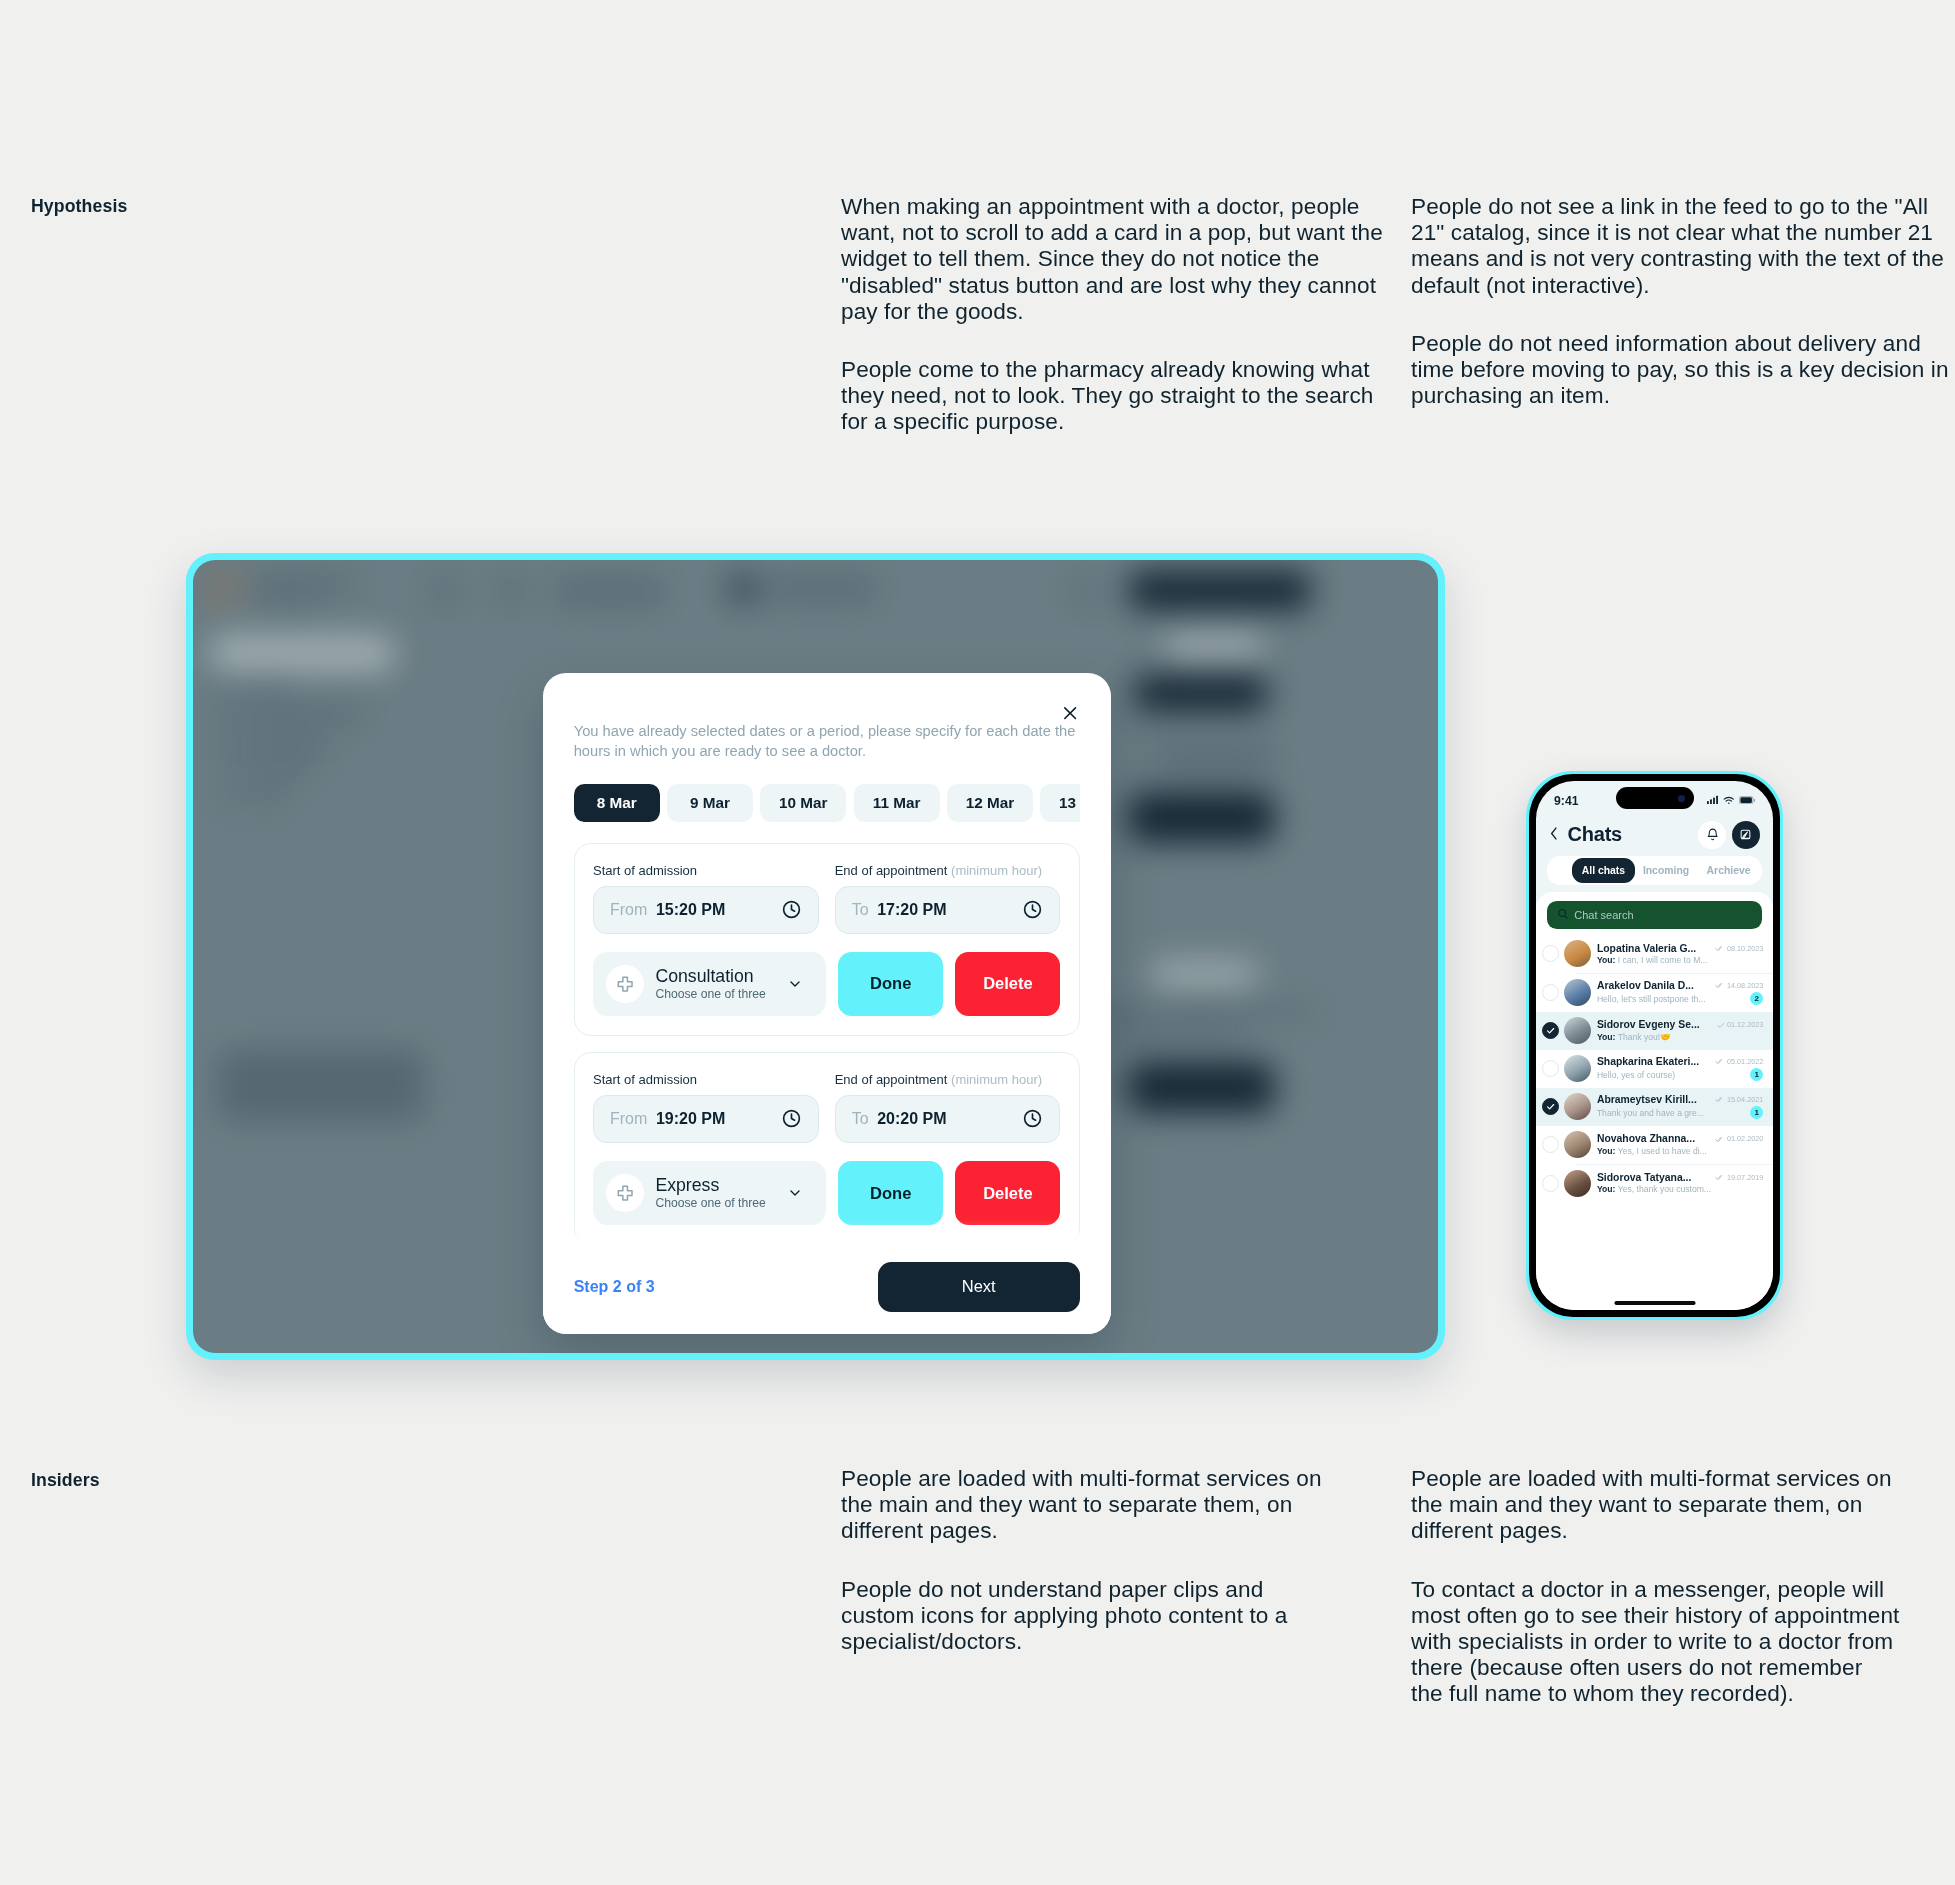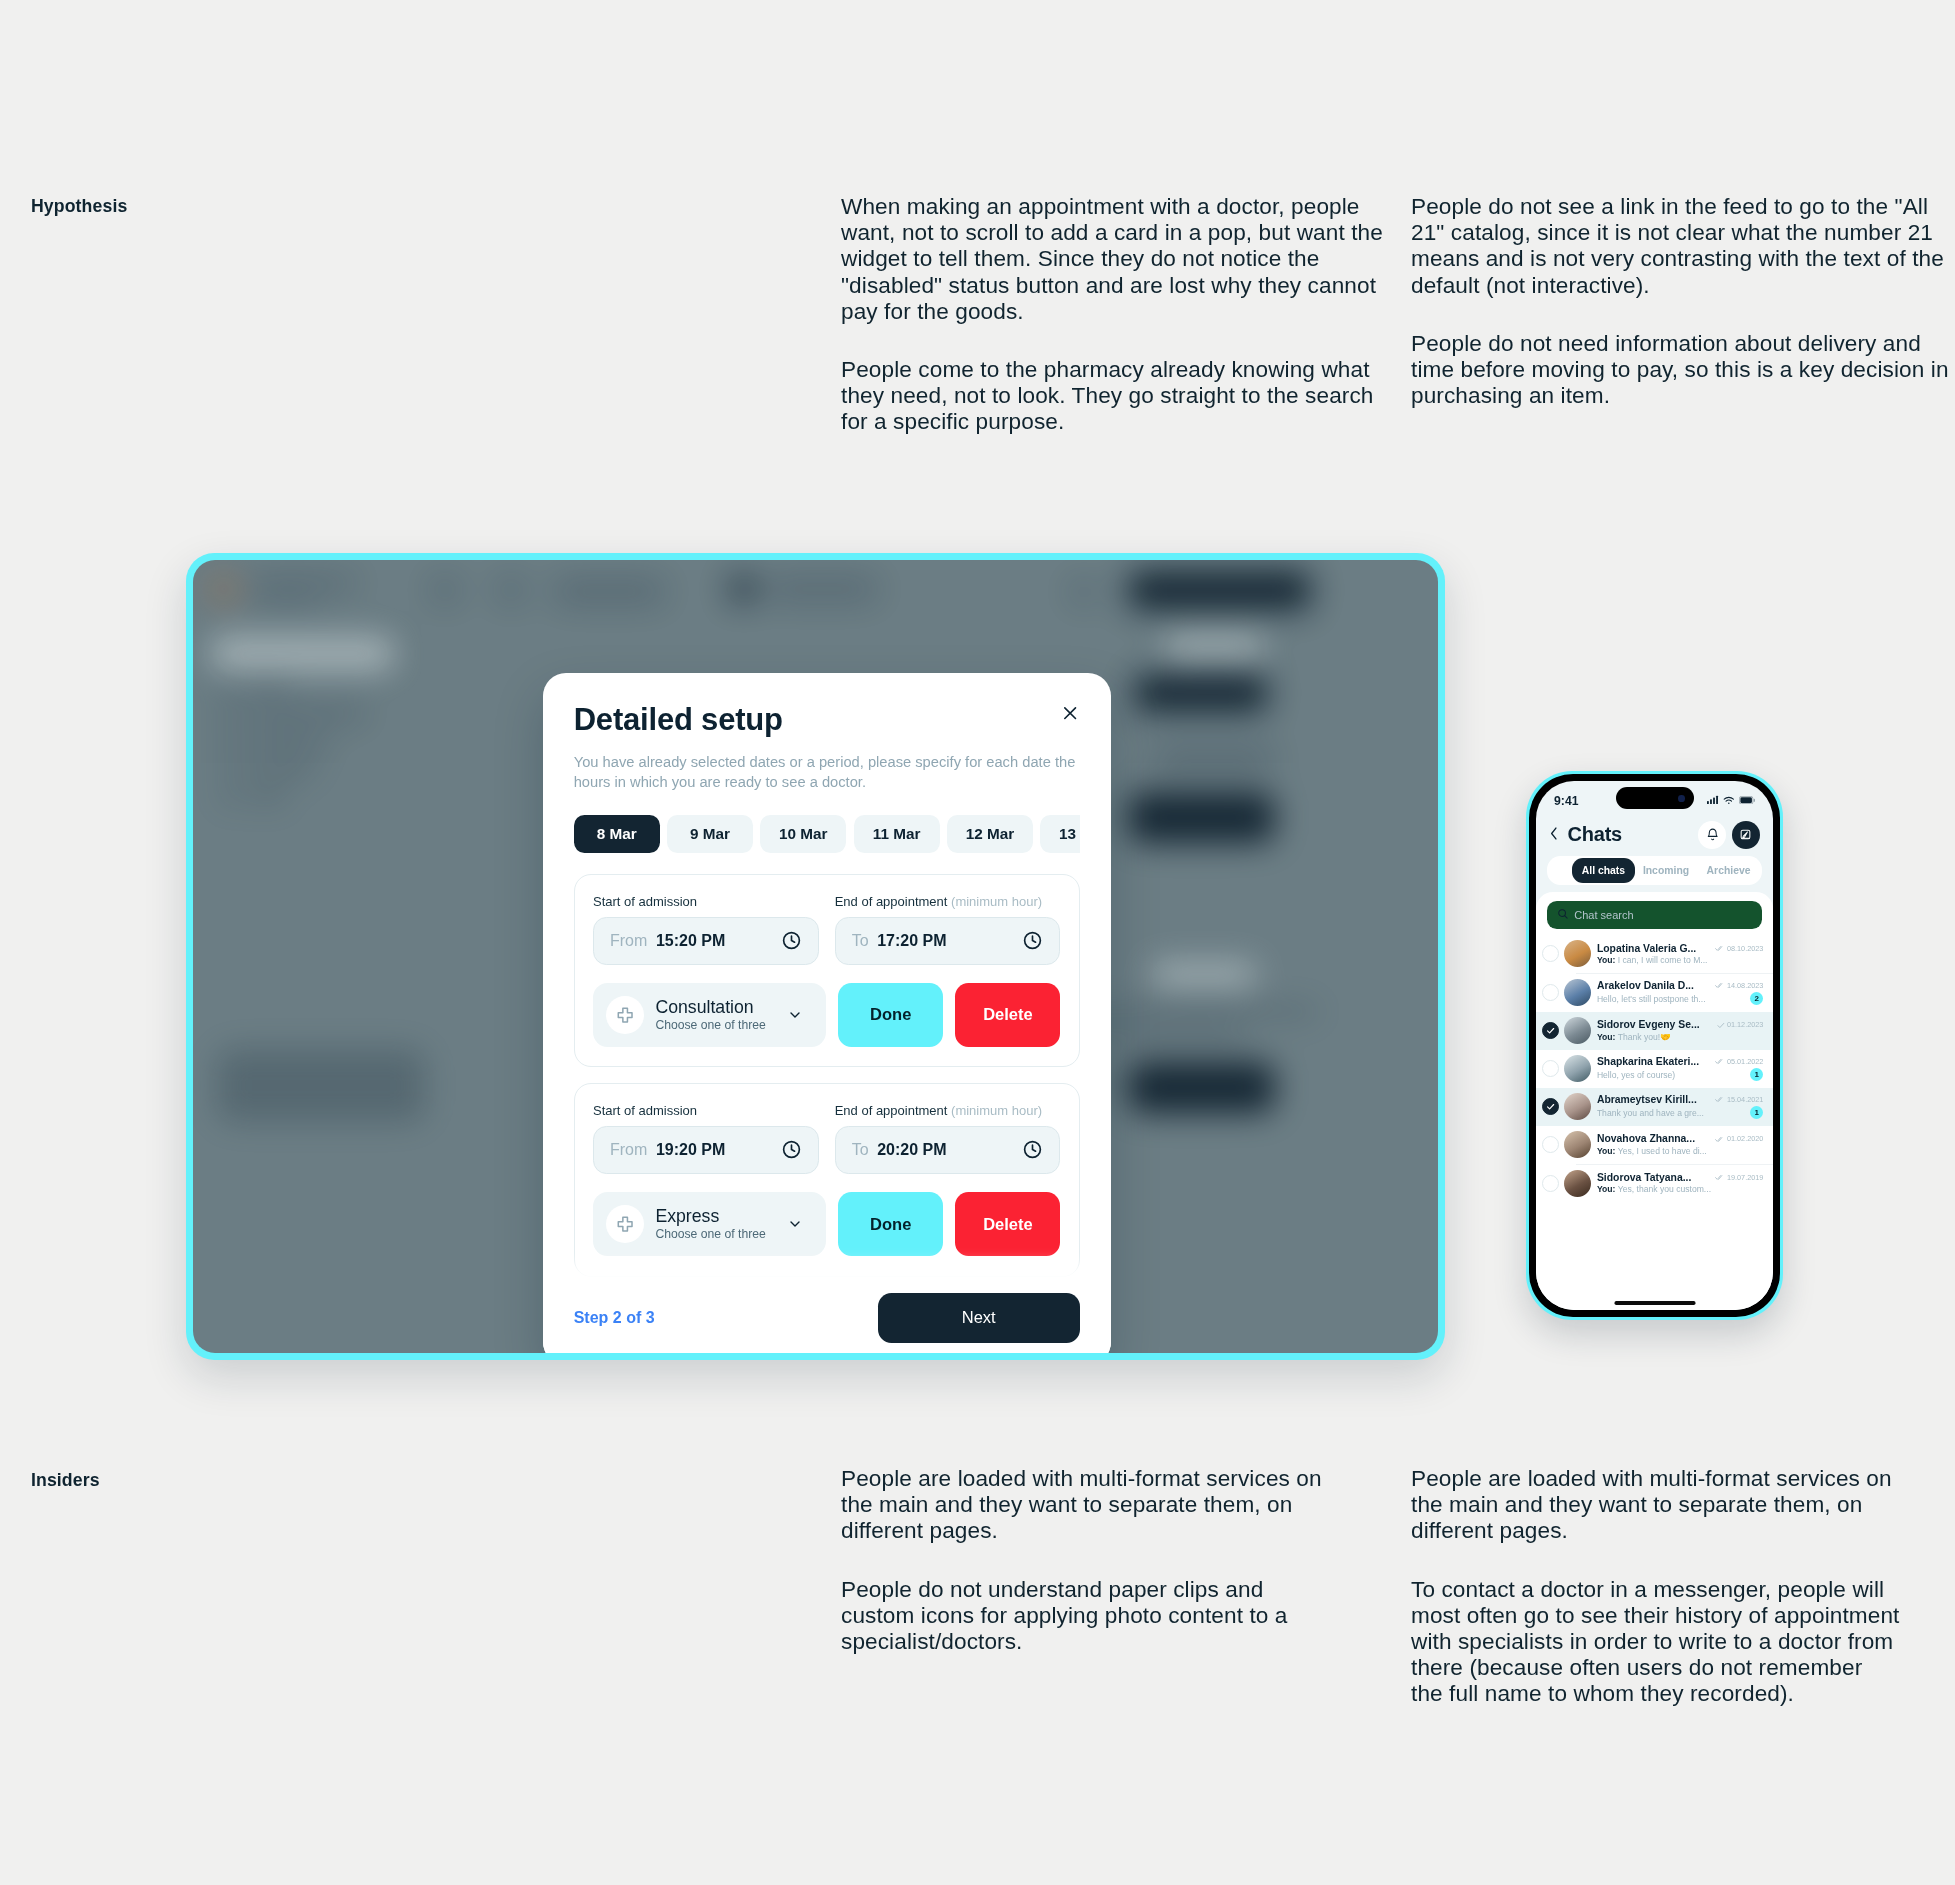--- a/index.html
+++ b/index.html
@@ -395,21 +395,20 @@
         <div class="bar teal" style="left:599px; top:507px; width:116px; height:46px; border-radius:16px;"></div>
         <div class="bar warm" style="left:745px;top:501px; width:49px;  height:49px;"></div>
         <div class="bar" style="left:813px;top:513px; width:104px; height:11px;"></div>
         <div class="bar" style="left:813px;top:534px; width:73px; height:11px;"></div>
         <div class="bar dark" style="left:935px;top:502px; width:147px; height:51px; border-radius:16px;"></div>
       </div>
 
       <div class="modal">
         <div class="modal-body">
 
-          <div class="modal-title">Detailed setup</div>
 
           <div class="modal-close">
             <svg width="18.3" height="18.3" viewBox="0 0 24 24" fill="none" stroke="#0d2231" stroke-width="2.1" stroke-linecap="round">
               <path d="M5 5 L19 19 M19 5 L5 19"></path>
             </svg>
           </div>
 
           <div class="modal-sub">You have already selected dates or a period, please specify for each date the hours in which you are ready to see a doctor.</div>
 
           <div class="chips">

